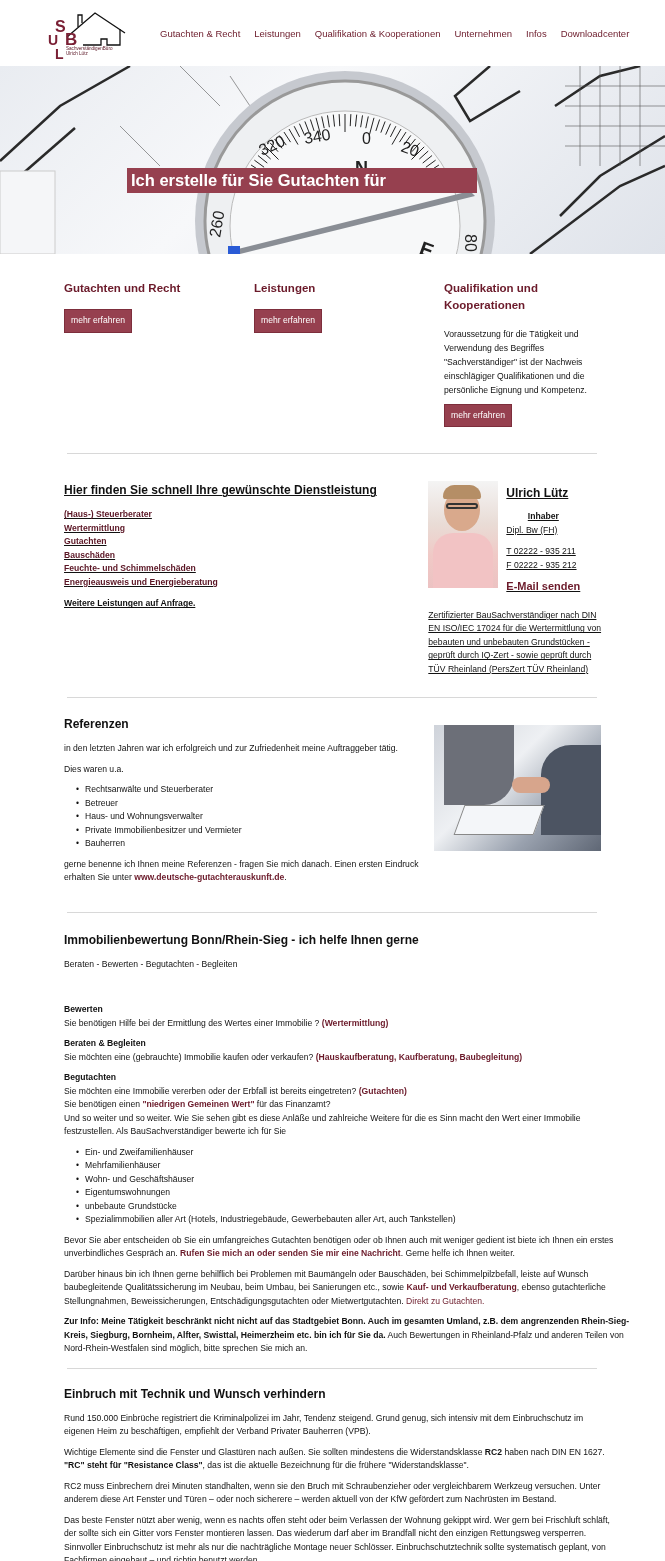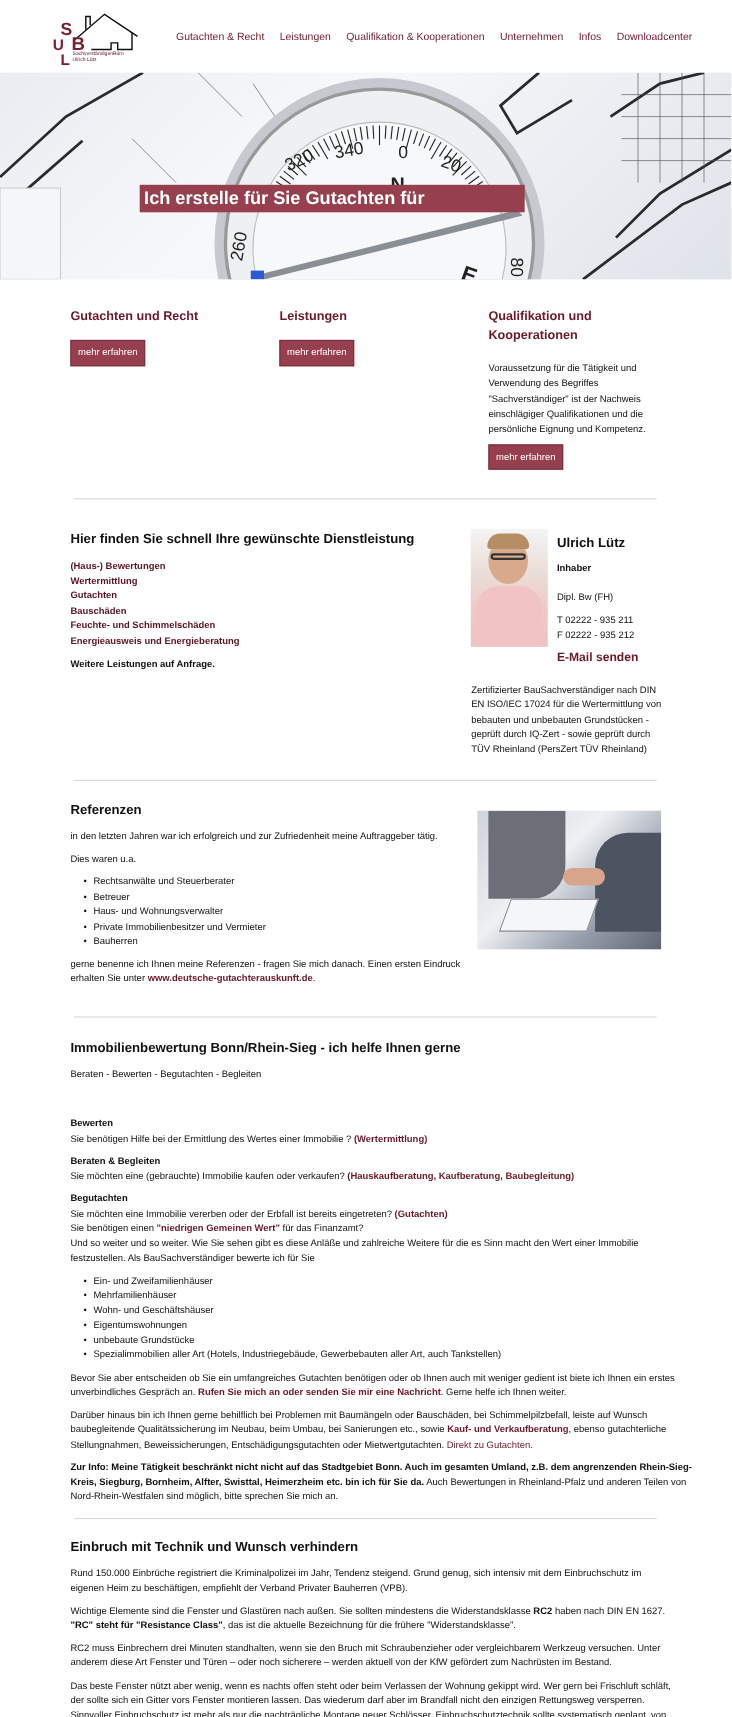--- a/index.html
+++ b/index.html
@@ -152,44 +152,44 @@
   </div>
   <div class="feature">
     <h2>Qualifikation und Kooperationen</h2>
     <p>Voraussetzung für die Tätigkeit und Verwendung des Begriffes "Sachverständiger" ist der Nachweis einschlägiger Qualifikationen und die persönliche Eignung und Kompetenz.</p>
     <a class="btn">mehr erfahren</a>
   </div>
 </div>
 
 <div class="divider" style="margin-top:26px;"></div>
 
-<div class="section" style="display:flex; margin-top:27px;">
+<div class="section" style="display:flex; margin-top:27px;text-decoration:underline;">
   <div style="width:367px;">
     <h3 style="margin-bottom:9px;">Hier finden Sie schnell Ihre gewünschte Dienstleistung</h3>
     <div class="service-links">
-      <a>(Haus-) Bewertungen</a>
+      <a>(Haus-) Steuerberater</a>
       <a>Wertermittlung</a>
       <a>Gutachten</a>
       <a>Bauschäden</a>
       <a>Feuchte- und Schimmelschäden</a>
       <a>Energieausweis und Energieberatung</a>
     </div>
     <p class="p bold" style="margin-top:8px;">Weitere Leistungen auf Anfrage.</p>
   </div>
   <div style="width:180px;">
     <div style="display:flex; gap:8px;">
       <div style="width:70px;height:107px;background:linear-gradient(180deg,#f4f4f4 0%,#e9dcd6 40%,#f0c9c6 70%,#ecc2c2 100%);position:relative;overflow:hidden;">
         <div style="position:absolute;left:16px;top:8px;width:36px;height:42px;border-radius:50%;background:#d9a98c;"></div>
         <div style="position:absolute;left:15px;top:4px;width:38px;height:14px;border-radius:18px 18px 4px 4px;background:#b58e66;"></div>
         <div style="position:absolute;left:18px;top:22px;width:32px;height:6px;border:2px solid #333;border-radius:3px;"></div>
         <div style="position:absolute;left:5px;top:52px;width:60px;height:60px;border-radius:20px 20px 0 0;background:#f2c3c4;"></div>
       </div>
       <div>
         <div style="font-size:12px;font-weight:bold;margin-top:3px;margin-bottom:8px;">Ulrich Lütz</div>
-        <div class="p bold" style="margin-bottom:12px;">Inhaber</div>
+        <div class="p bold" style="margin-bottom:0;text-align:center;">Inhaber</div>
         <div class="p" style="margin-bottom:8px;">Dipl. Bw (FH)</div>
         <div class="p" style="margin-bottom:0;">T 02222 - 935 211</div>
         <div class="p" style="margin-bottom:6px;">F 02222 - 935 212</div>
         <a class="linkb" style="font-size:11px;margin-top:12px;">E-Mail senden</a>
       </div>
     </div>
     <p class="p" style="margin-top:14px;">Zertifizierter BauSachverständiger nach DIN EN ISO/IEC 17024 für die Wertermittlung von bebauten und unbebauten Grundstücken - geprüft durch IQ-Zert - sowie geprüft durch TÜV Rheinland (PersZert TÜV Rheinland)</p>
   </div>
 </div>
 

